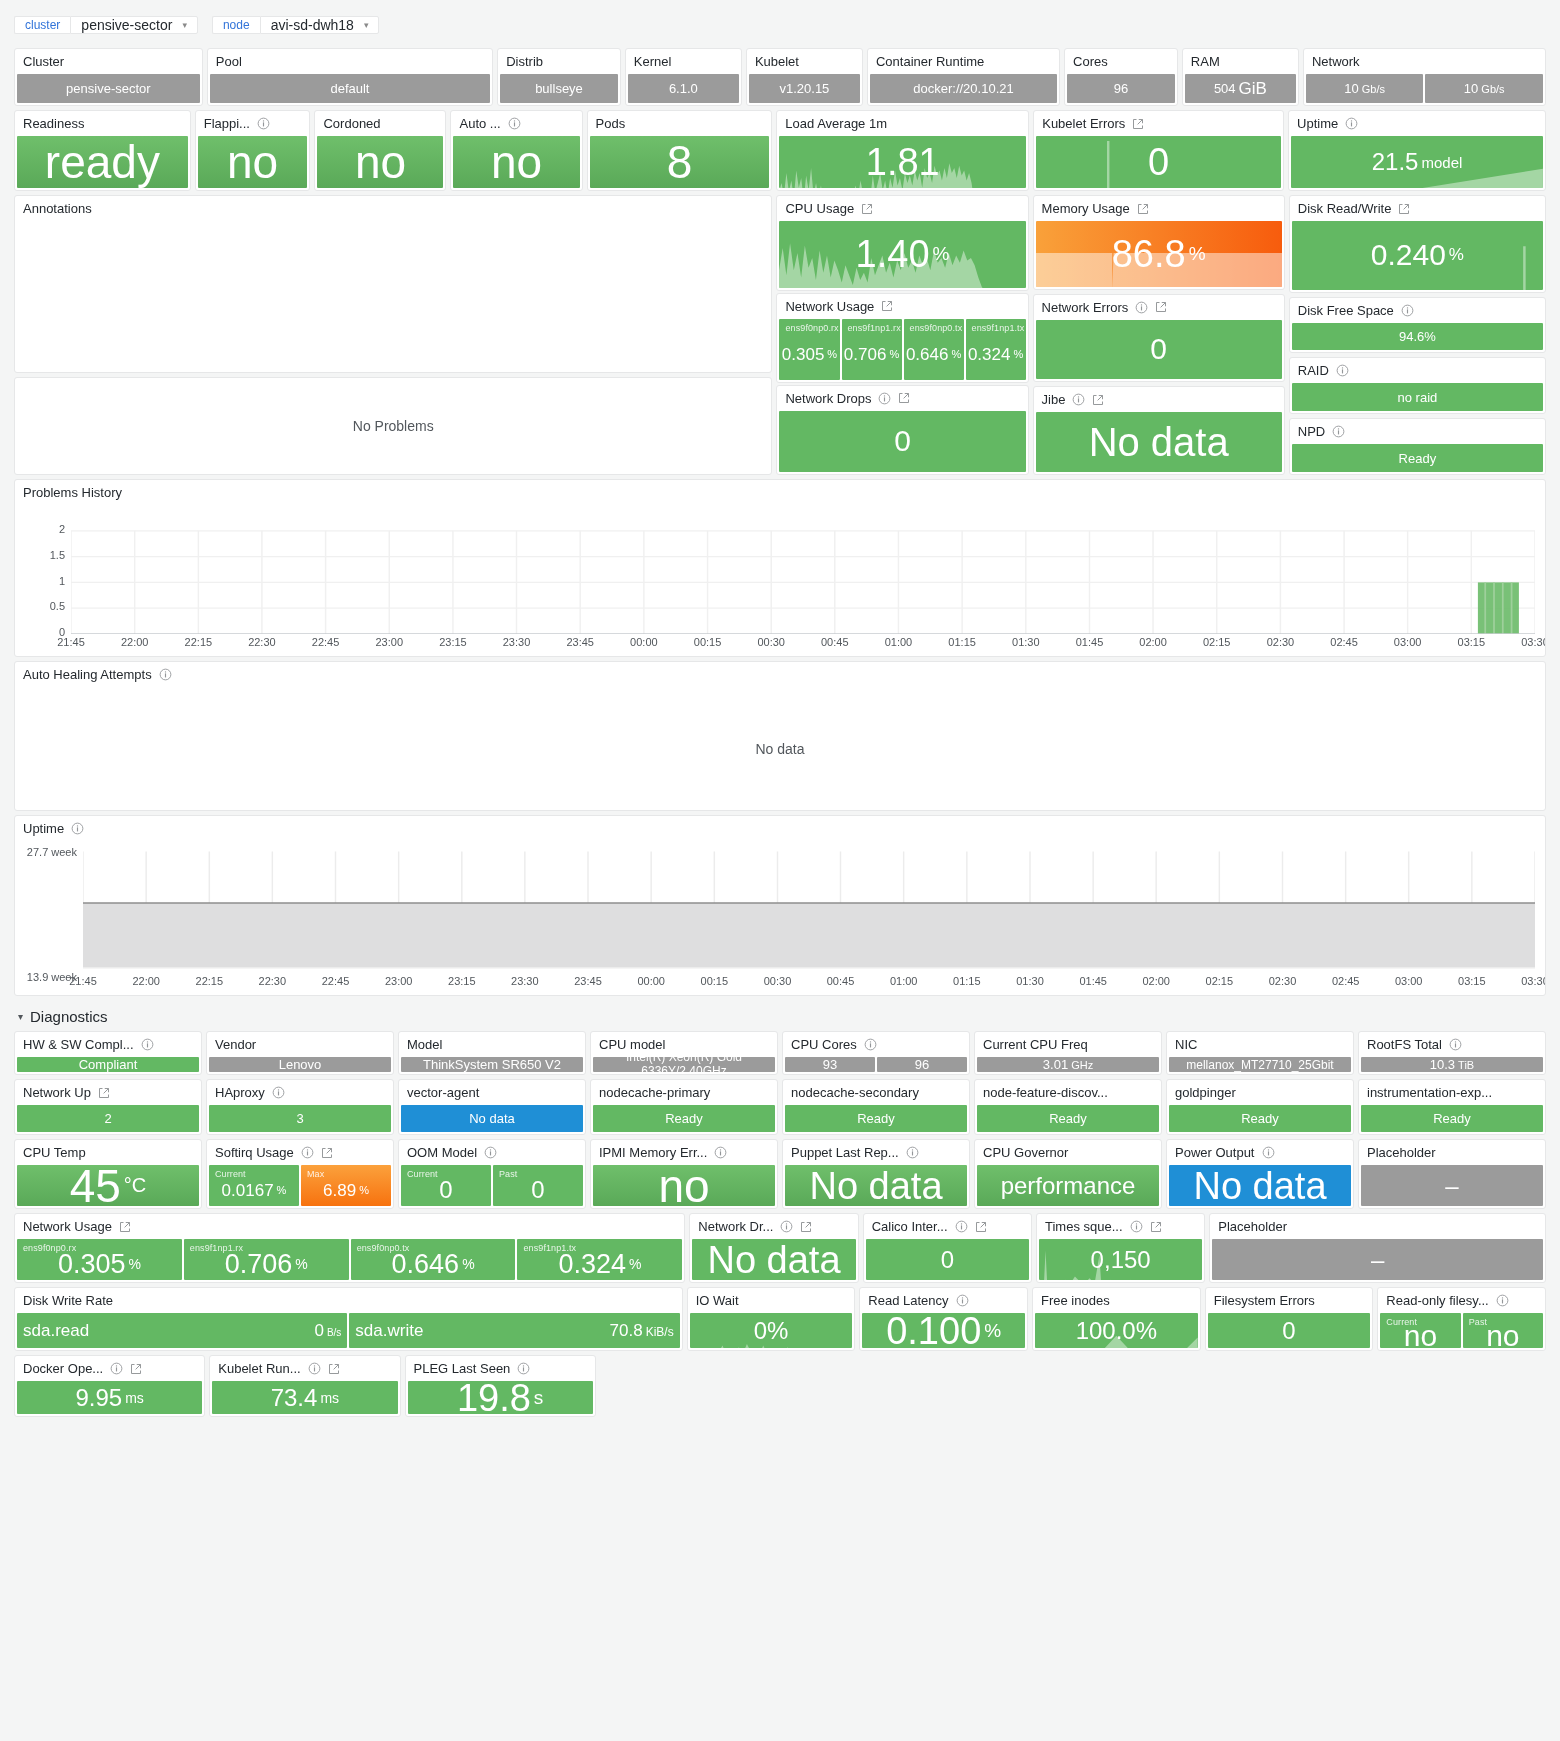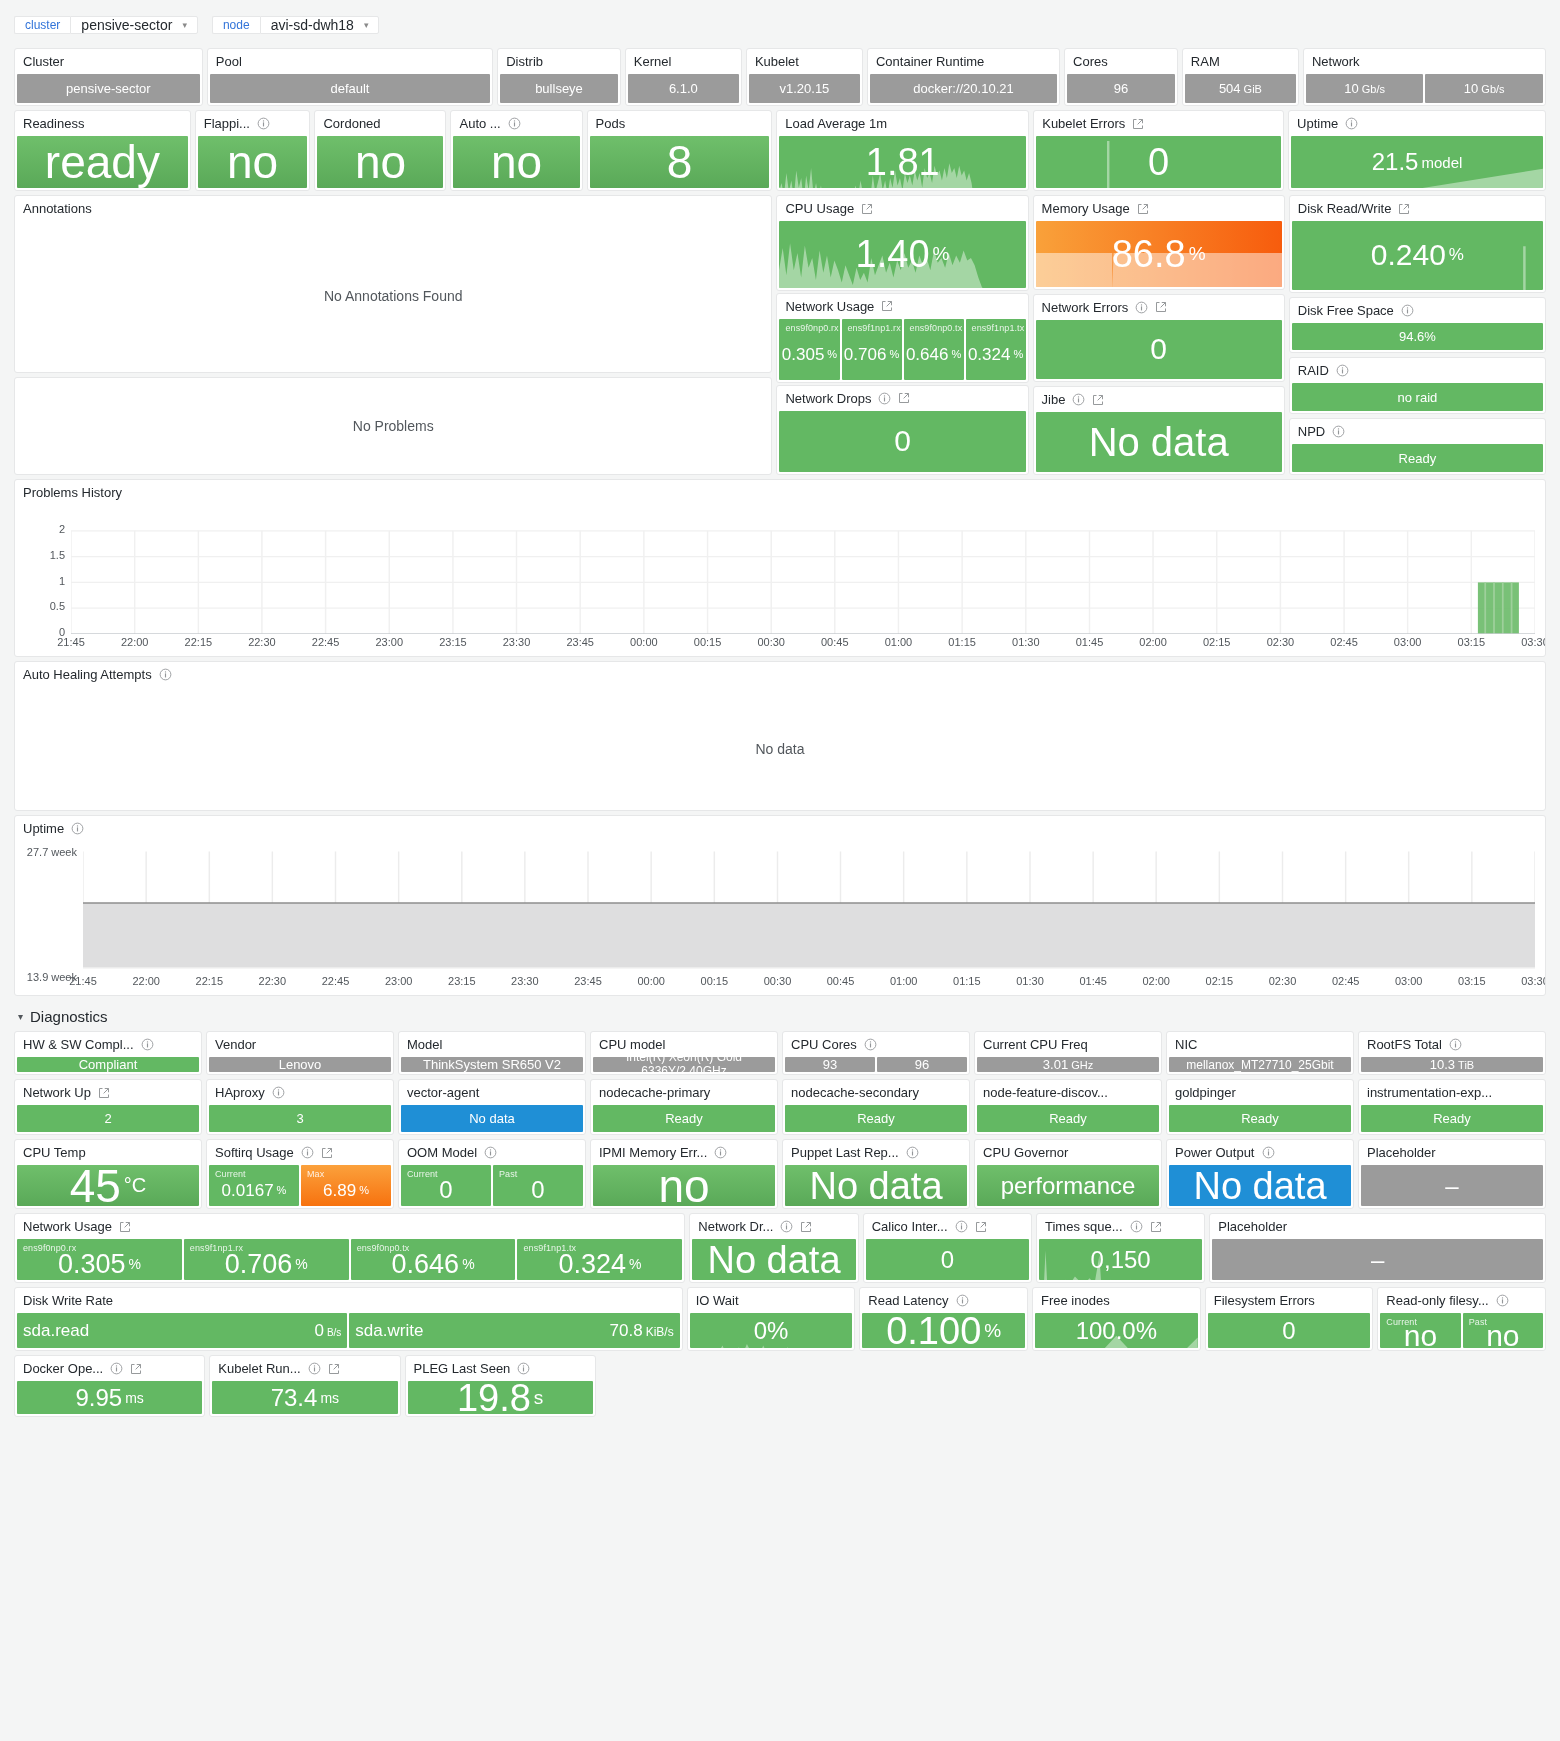--- a/index.html
+++ b/index.html
@@ -178,21 +178,21 @@
           <div class="tile grey">
         <span class="val v-xs">96</span>
           </div>
         </div>
     </div>
     <div class="panel" style="flex:1.06">
       <div class="p-head">RAM</div>
       <div class="p-body">
           <div class="tile grey">
         <span class="val v-xs">504</span>
-            <span class="unit" style="font-size:11px">GiB</span>
+            <span class="unit" style="font-size:17px">GiB</span>
           </div>
         </div>
     </div>
     <div class="panel" style="flex:2.22">
       <div class="p-head">Network</div>
       <div class="p-body">
         <div class="tile grey">
           <span class="val v-xs">10</span>
             <span class="unit" style="font-size:11px">Gb/s</span>
           </div>
@@ -316,21 +316,20 @@
     </div>
   </div>
 
   <div class="row" style="height:280px">
 
     <div style="flex:7.43; display:flex; flex-direction:column; gap:4px;">
       <div class="panel" style="flex:1.82">
         <div class="p-head">
             <span>Annotations</span>
           </div>
-        <div class="center-msg">No Annotations Found</div>
       </div>
       <div class="panel" style="flex:1">
         <div class="center-msg">No Problems</div>
       </div>
     </div>
 
     <div style="flex:2.47; display:flex; flex-direction:column; gap:2px;">
       <div class="panel" style="flex:1.1">
         <div class="p-head">
             <span>CPU Usage</span>

